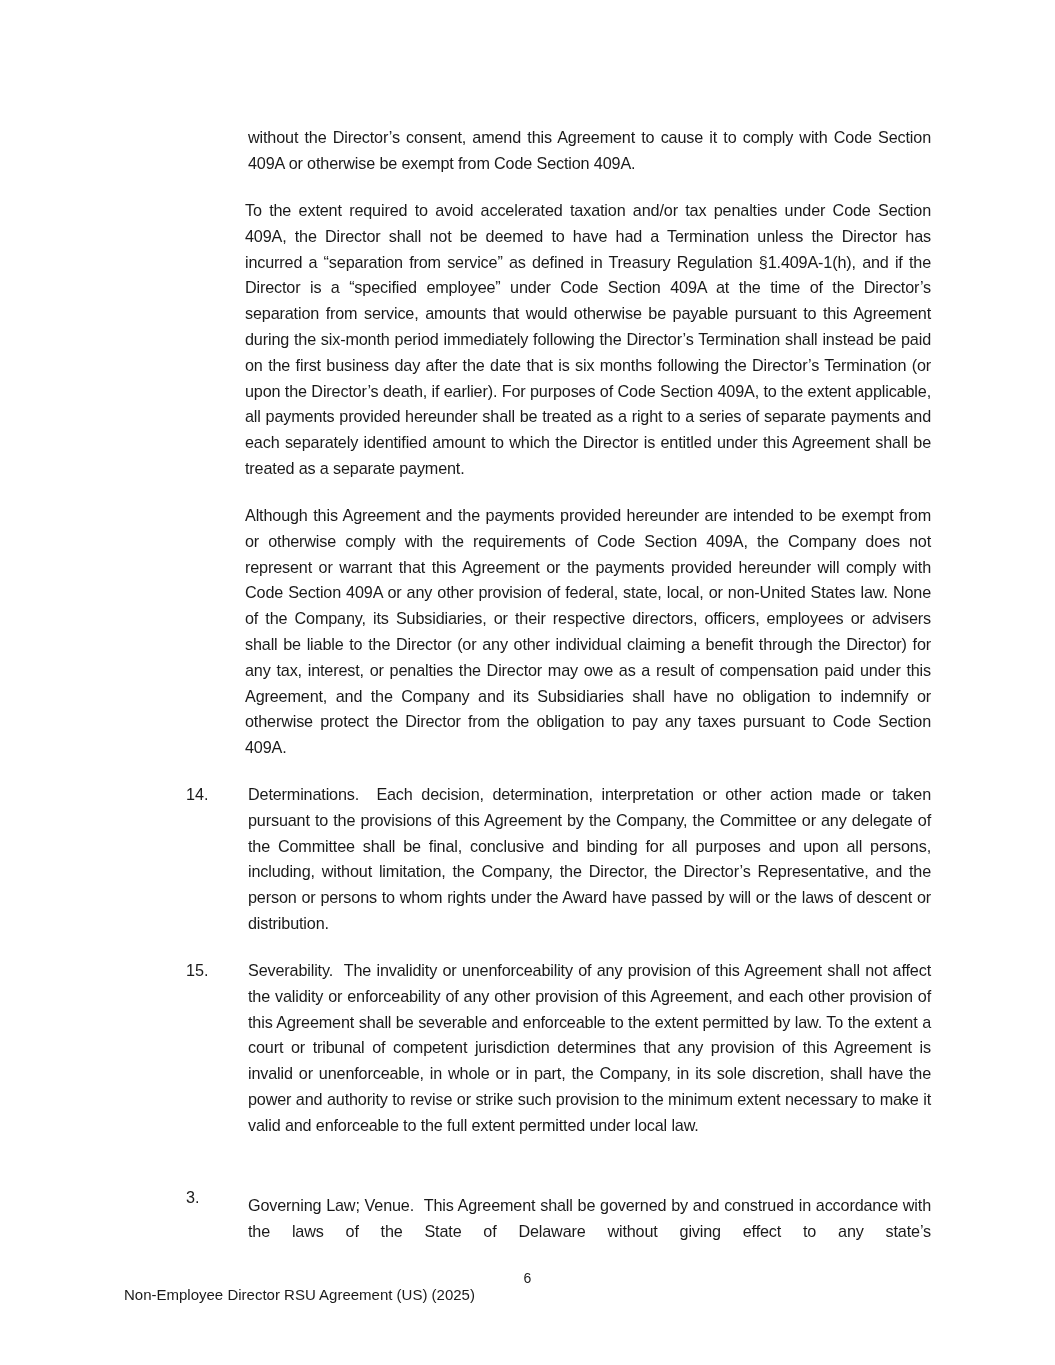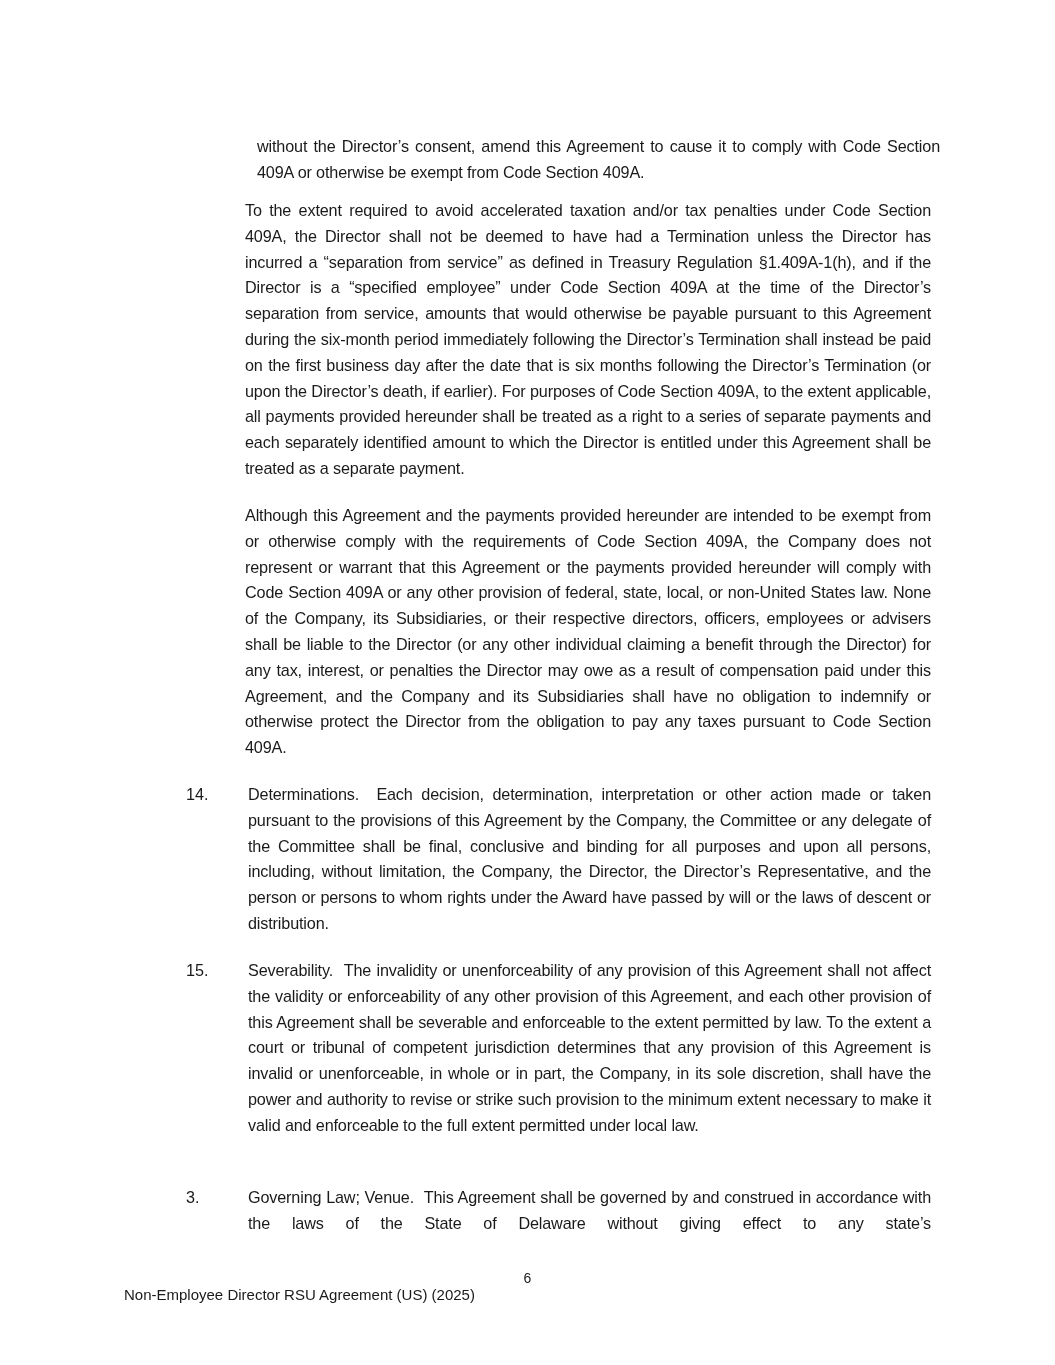--- a/index.html
+++ b/index.html
@@ -86,21 +86,21 @@
       top: 1287px;
       font-size: 15px;
       line-height: 16px;
     }
   </style>
 </head>
 <body>
 
 <div class="page">
 
-  <p class="para p-cont" style="margin:9px">without the Director’s consent, amend this Agreement to cause it to comply with Code Section 409A or otherwise be exempt from Code Section 409A.</p>
+  <p class="para p-cont" style="margin:0">without the Director’s consent, amend this Agreement to cause it to comply with Code Section 409A or otherwise be exempt from Code Section 409A.</p>
 
   <p class="para p-409a-1" style="margin:0">To the extent required to avoid accelerated taxation and/or tax penalties under Code Section 409A, the Director shall not be deemed to have had a Termination unless the Director has incurred a “separation from service” as defined in Treasury Regulation §1.409A-1(h), and if the Director is a “specified employee” under Code Section 409A at the time of the Director’s separation from service, amounts that would otherwise be payable pursuant to this Agreement during the six-month period immediately following the Director’s Termination shall instead be paid on the first business day after the date that is six months following the Director’s Termination (or upon the Director’s death, if earlier).  For purposes of Code Section 409A, to the extent applicable, all payments provided hereunder shall be treated as a right to a series of separate payments and each separately identified amount to which the Director is entitled under this Agreement shall be treated as a separate payment.</p>
 
   <p class="para p-409a-2" style="margin:0">Although this Agreement and the payments provided hereunder are intended to be exempt from or otherwise comply with the requirements of Code Section 409A, the Company does not represent or warrant that this Agreement or the payments provided hereunder will comply with Code Section 409A or any other provision of federal, state, local, or non-United States law.  None of the Company, its Subsidiaries, or their respective directors, officers, employees or advisers shall be liable to the Director (or any other individual claiming a benefit through the Director) for any tax, interest, or penalties the Director may owe as a result of compensation paid under this Agreement, and the Company and its Subsidiaries shall have no obligation to indemnify or otherwise protect the Director from the obligation to pay any taxes pursuant to Code Section 409A.</p>
 
   <div class="section s14">
     <span class="num">14.</span>
     <p class="body" style="margin-top:0;margin-bottom:14px">
       <span class="heading">Determinations.</span>&nbsp;&nbsp;<span>Each decision, determination, interpretation or other action made or taken pursuant to the provisions of this Agreement by the Company, the Committee or any delegate of the Committee shall be final, conclusive and binding for all purposes and upon all persons, including, without limitation, the Company, the Director, the Director’s Representative, and the person or persons to whom rights under the Award have passed by will or the laws of descent or distribution.</span>
     </p>
@@ -108,21 +108,21 @@
 
   <div class="section s15">
     <span class="num">15.</span>
     <p class="body" style="margin-top:0;margin-bottom:15px">
       <span class="heading">Severability.</span>&nbsp;&nbsp;<span>The invalidity or unenforceability of any provision of this Agreement shall not affect the validity or enforceability of any other provision of this Agreement, and each other provision of this Agreement shall be severable and enforceable to the extent permitted by law.  To the extent a court or tribunal of competent jurisdiction determines that any provision of this Agreement is invalid or unenforceable, in whole or in part, the Company, in its sole discretion, shall have the power and authority to revise or strike such provision to the minimum extent necessary to make it valid and enforceable to the full extent permitted under local law.</span>
     </p>
   </div>
 
   <div class="section s16">
     <span class="num">3.</span>
-    <p class="body" style="margin-top:0;margin-bottom:0;text-align-last:justify">
+    <p class="body" style="margin-top:8px;margin-bottom:0;text-align-last:justify">
       <span class="heading">Governing Law; Venue.</span>&nbsp;&nbsp;<span>This Agreement shall be governed by and construed in accordance with the laws of the State of Delaware without giving effect to any state’s</span>
     </p>
   </div>
 
   <div class="page-number">6</div>
   <div class="footer-label">Non-Employee Director RSU Agreement (US) (2025)</div>
 
 </div>
 
 </body></html>

